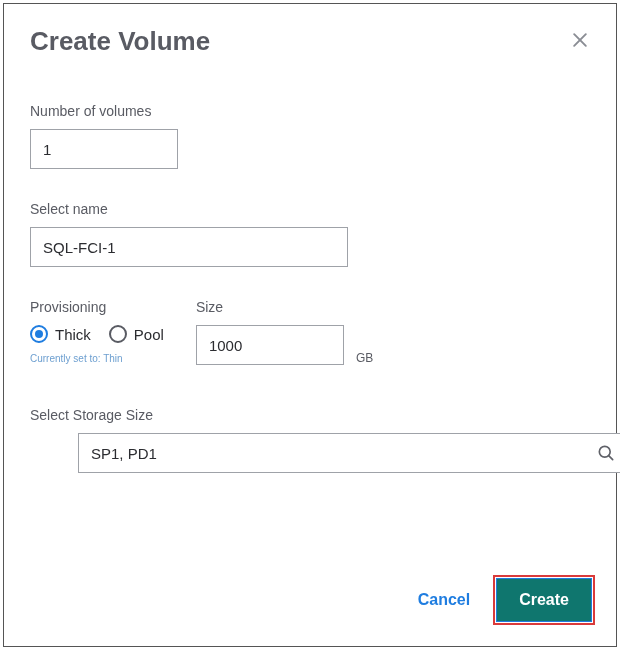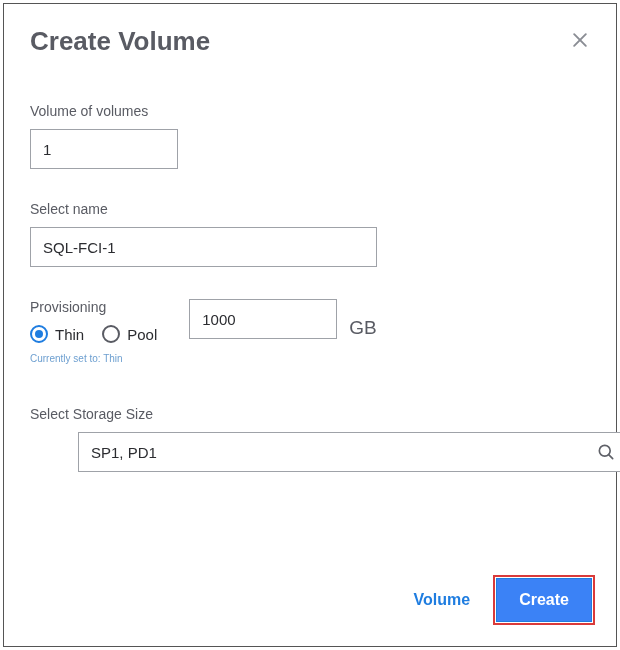--- a/index.html
+++ b/index.html
@@ -53,21 +53,21 @@
       height: 40px;
       border: 1px solid #9fa2a8;
       padding: 0 12px;
       font-size: 15px;
       color: #2b2c30;
       background: #fff;
       outline: none;
     }
     input.num-volumes { width: 148px; }
     input.vol-name {
-      width: 347px;
+      width: 318px;
       border: 1px solid #2f8ae0;
     }
     .row-prov {
       display: flex;
       align-items: flex-start;
       gap: 32px;
       margin-top: 10px;
     }
     .prov-col {  }
     .size-col {  }
@@ -80,41 +80,41 @@
     }
     .radio-circle.selected { border-color: #1f7de0; }
     .radio-dot {
       width: 8px; height: 8px; border-radius: 50%;
       background: #1f7de0;
     }
     .radio-label { font-size: 15px; color: #2b2c30; }
     .prov-hint { font-size: 10px; color: #6d9fd0; }
     input.size-input { width: 148px; }
     .size-row { display: flex; align-items: flex-end; gap: 12px; }
-    .size-unit { font-size: 19px; color: #595b63; margin-top: 13px; }
+    .size-unit { font-size: 12px; color: #595b63; margin-top: 13px; }
     .pool-wrap { position: relative; width: 548px; margin-left: 48px; }
     input.pool-input { width: 548px; padding-right: 38px; }
     .pool-search {
       position: absolute; right: 10px; top: 50%; transform: translateY(-50%);
       width: 20px; height: 20px; color: #5f6168;
     }
     .dialog-footer {
       display: flex;
       justify-content: flex-end;
       align-items: center;
       gap: 22px;
       padding: 0 24px 24px 24px;
     }
     .btn-cancel {
       background: none; border: none;
       color: #1f7de0; font-size: 16px; font-weight: 700;
       cursor: pointer; padding: 10px 4px;
     }
     .btn-create {
-      background: #3b82f6; border: 1px solid #1f7de0;
+      background: #0f766e; border: 1px solid #1f7de0;
       color: #fff; font-size: 16px; font-weight: 700;
       padding: 12px 22px; cursor: pointer;
       outline: 2px solid #d93a3a; outline-offset: 1px;
     }
   </style>
 </head>
 <body>
 
 <div class="dialog">
   <div class="dialog-header">
@@ -123,48 +123,49 @@
       <svg viewBox="0 0 24 24" width="20" height="20" stroke="currentColor" stroke-width="2.3" fill="none" stroke-linecap="round">
         <line x1="5" y1="5" x2="19" y2="19"></line>
         <line x1="19" y1="5" x2="5" y2="19"></line>
       </svg>
     </span>
   </div>
 
   <div class="dialog-body">
 
     <div class="field-group">
-      <label class="field-label">Volume of volumes</label>
+      <label class="field-label">Number of volumes</label>
       <input type="text" class="txt num-volumes" value="1" style="">
     </div>
 
     <div class="field-group">
       <label class="field-label">Select name</label>
       <input type="text" class="txt vol-name" value="SQL-FCI-1" style="">
     </div>
 
     <div class="field-group">
       <div class="row-prov">
         <div class="prov-col">
           <span class="field-section-label">Provisioning</span>
           <div class="radio-row">
             <span class="radio-opt">
               <span class="radio-circle selected">
                   <span class="radio-dot"></span>
                 </span>
-              <span class="radio-label">Thin</span>
+              <span class="radio-label">Thick</span>
             </span>
             <span class="radio-opt">
               <span class="radio-circle"></span>
               <span class="radio-label">Pool</span>
             </span>
           </div>
           <div class="prov-hint">Currently set to: Thin</div>
         </div>
         <div class="size-col">
+          <label class="field-label">Size</label>
           <div class="size-row">
             <input type="text" class="txt size-input" value="1000" style="">
             <span class="size-unit">GB</span>
           </div>
         </div>
       </div>
     </div>
 
     <div class="field-group" style="margin-top:42px;">
       <label class="field-label">Select Storage Size</label>
@@ -175,16 +176,16 @@
             <circle cx="10.5" cy="10.5" r="6.5"></circle>
             <line x1="20" y1="20" x2="15.2" y2="15.2"></line>
           </svg>
         </span>
       </div>
     </div>
 
   </div>
 
   <div class="dialog-footer">
-    <button class="btn-cancel">Volume</button>
+    <button class="btn-cancel">Cancel</button>
     <button class="btn-create">Create</button>
   </div>
 </div>
 
 </body></html>

